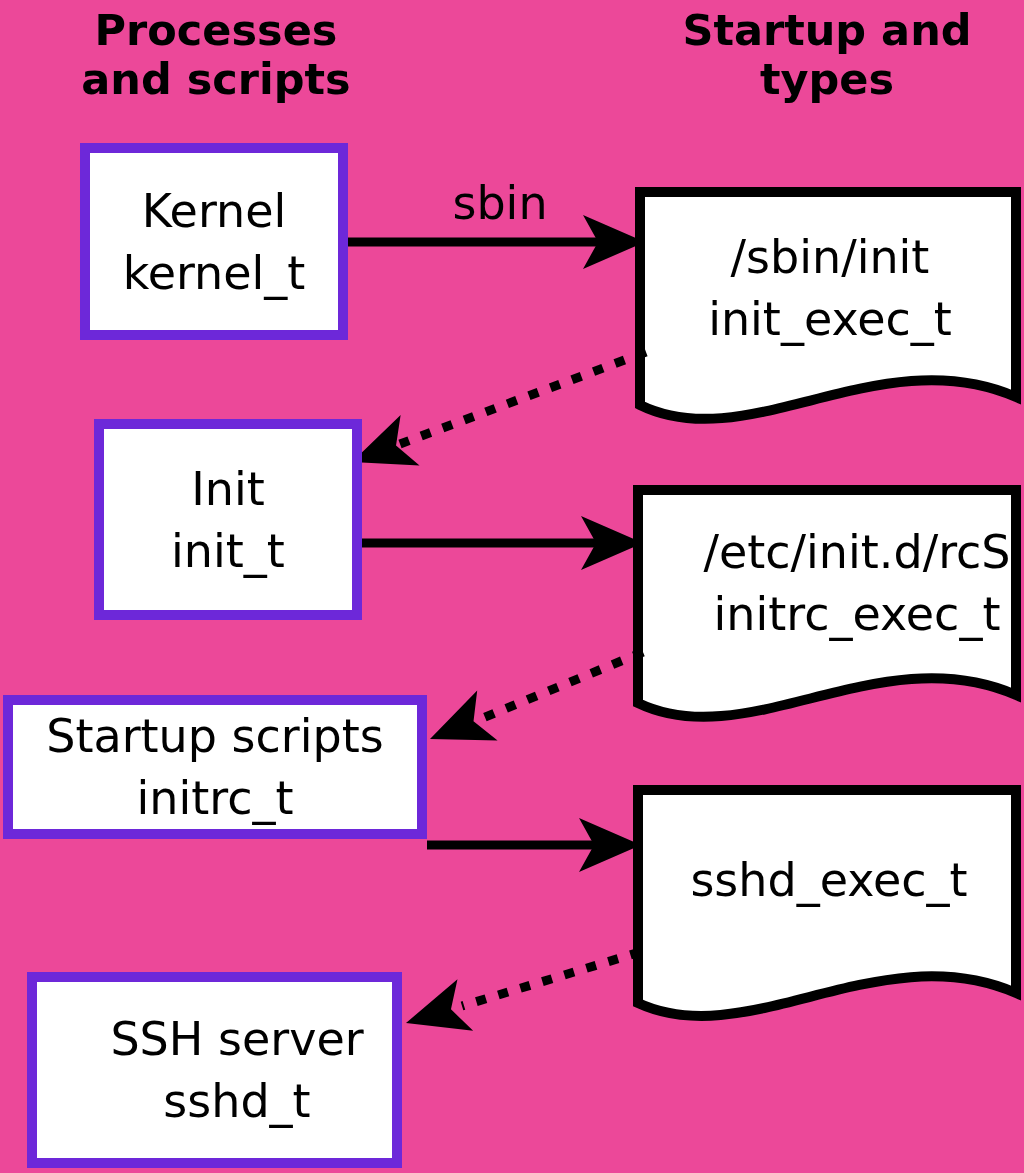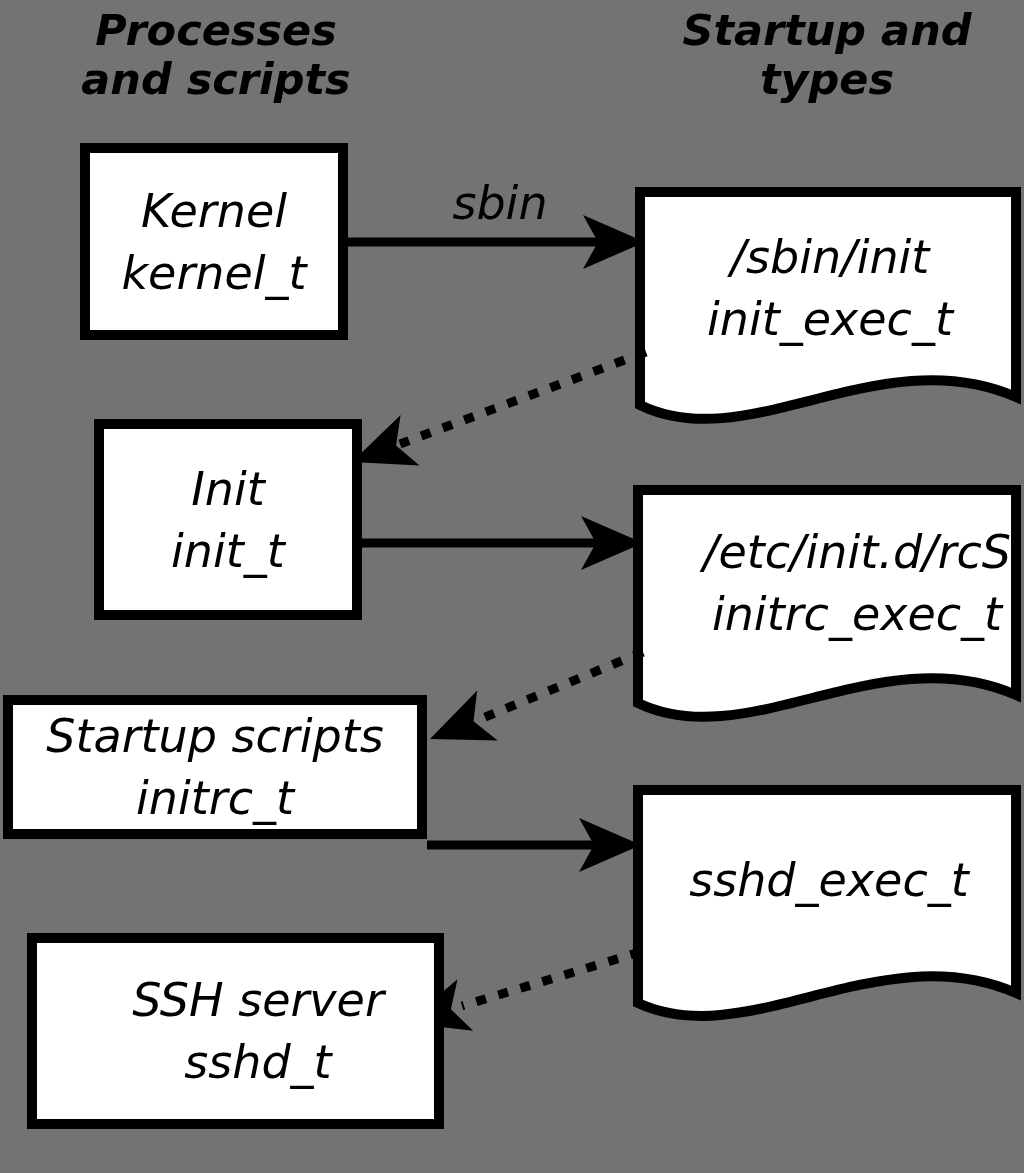--- a/index.html
+++ b/index.html
@@ -5,59 +5,58 @@
   html, body {
     margin: 0;
     padding: 0;
     background: #ffffff;
     font-family: "DejaVu Sans", "Liberation Sans", sans-serif;
   }
   .stage {
     position: relative;
     width: 1024px;
     height: 1173px;
-    background: #737373;
+    background: #ec4899;
     color: #000000;
     overflow: hidden;
-    font-style: italic;
   }
   .layer {
     position: absolute;
     left: 0;
     top: 0;
   }
   .heading {
     position: absolute;
     text-align: center;
     font-weight: bold;
     font-size: 43px;
     line-height: 49px;
     color: #000000;
   }
   .heading-left  { left: 0px;   top: 6px; width: 432px; }
   .heading-right { left: 632px; top: 6px; width: 390px; }
 
   .pbox {
     position: absolute;
     box-sizing: border-box;
-    border: 10px solid #000000;
+    border: 10px solid #6d28d9;
     background: #ffffff;
     display: flex;
     flex-direction: column;
     align-items: center;
     justify-content: center;
     text-align: center;
     font-size: 46px;
     line-height: 62px;
     color: #000000;
   }
   .pbox-kernel  { left: 80px; top: 143px; width: 268px; height: 197px; }
   .pbox-init    { left: 80px; top: 419px; width: 268px; height: 201px; margin-left: 14px; }
   .pbox-startup { left: 3px;  top: 695px; width: 424px; height: 144px; }
-  .pbox-ssh     { left: 27px; top: 933px; width: 417px; height: 196px; padding-left: 45px; }
+  .pbox-ssh     { left: 27px; top: 972px; width: 375px; height: 196px; padding-left: 45px; }
 
   .doc-label {
     position: absolute;
     display: flex;
     flex-direction: column;
     align-items: center;
     justify-content: center;
     font-size: 46px;
     line-height: 62px;
     color: #000000;

